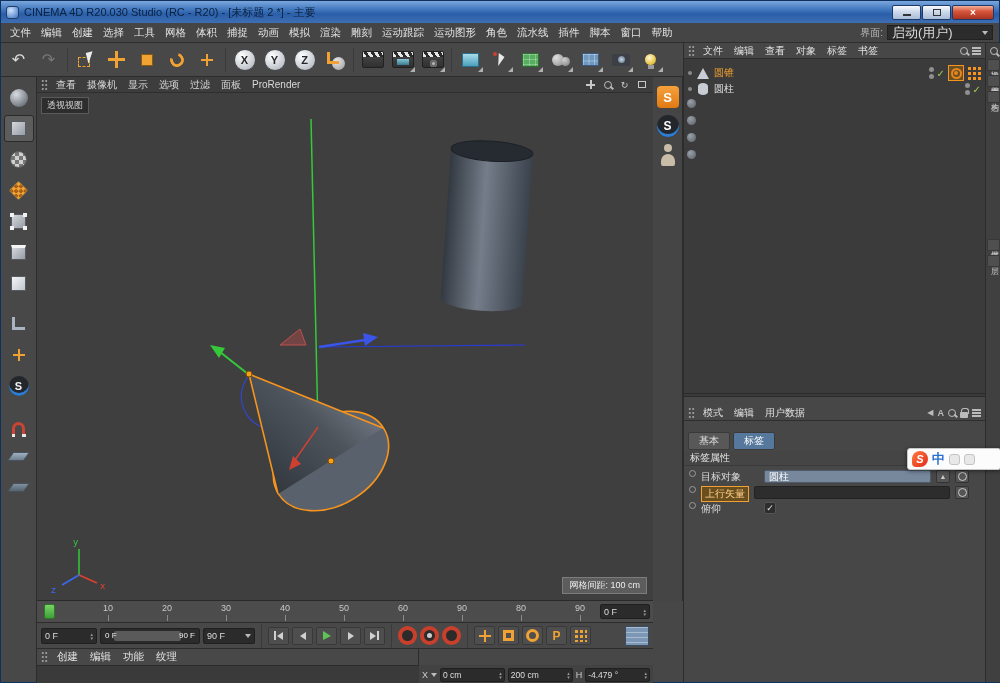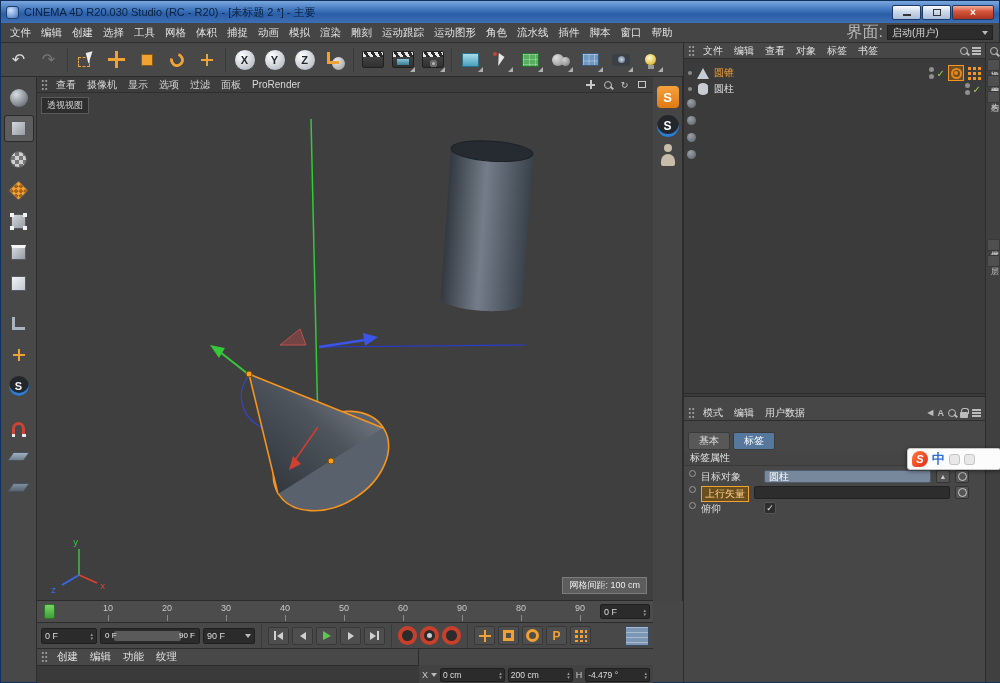--- a/index.html
+++ b/index.html
@@ -12,22 +12,22 @@
 .appicon{width:13px;height:13px;border-radius:3px;background:radial-gradient(circle at 35% 30%,#cfe2ff,#3a72c0);border:1px solid #223c66;flex:none}
 .title{flex:1;white-space:nowrap;overflow:hidden}
 .winbtns{display:flex;flex:none}
 .winbtn{width:29px;height:15px;margin-left:1px;border:1px solid #1d3a66;border-radius:2px;background:linear-gradient(#fbfcfe,#ccd8ea 45%,#aabdd8);display:flex;align-items:center;justify-content:center;color:#333}
 .winbtn.close{width:42px;background:linear-gradient(#f2b09a,#d8573c 40%,#a83220);color:#fff;font-weight:bold;font-size:10px}
 .minbar{width:8px;height:2px;background:#333;margin-top:6px}
 .maxbox{width:8px;height:7px;border:1px solid #333}
 
 .menubar{position:absolute;left:0;top:22px;right:0;height:20px;background:#454545;border-bottom:1px solid #2e2e2e;display:flex;align-items:center;padding:0 4px;gap:0}
 .mi{padding:2px 5px;color:#e2e2e2;white-space:nowrap;font-size:10.5px}
-.if-label{color:#b8b8b8;margin-left:auto;font-size:16px}
-.if-select{width:106px;height:15px;background:#2c2c2c;border:1px solid #222;border-radius:0;display:flex;align-items:center;justify-content:space-between;padding:0 4px;color:#ddd;font-size:10px;margin:0 2px 0 4px}
+.if-label{color:#b8b8b8;margin-left:auto;font-size:10px}
+.if-select{width:106px;height:15px;background:#2c2c2c;border:1px solid #222;border-radius:0;display:flex;align-items:center;justify-content:space-between;padding:0 4px;color:#ddd;font-size:13px;margin:0 2px 0 4px}
 .caret{width:0;height:0;border-top:4px solid #bbb;border-left:3px solid transparent;border-right:3px solid transparent}
 
 .toolbar{position:absolute;left:0;top:42px;width:682px;height:34px;background:#484848;border-bottom:1px solid #2c2c2c;display:flex;align-items:center;padding:0 3px;gap:1px}
 .tb{width:29px;height:29px;flex:none;display:flex;align-items:center;justify-content:center;position:relative;border-radius:3px}
 .sep{width:1px;height:24px;background:#3a3a3a;margin:0 3px;flex:none}
 .dd::after{content:"";position:absolute;right:2px;bottom:2px;border-bottom:5px solid #b0b0b0;border-left:5px solid transparent}
 .glyph{font-size:16px;color:#ddd}.glyph.dim{color:#787878}
 .selic{width:18px;height:16px;position:relative}
 .selic::before{content:"";position:absolute;left:0;top:5px;width:10px;height:8px;border:1px dashed #f0a232}
 .selic::after{content:"";position:absolute;right:2px;top:0;border-top:11px solid #ededed;border-right:7px solid transparent;transform:rotate(-14deg)}

